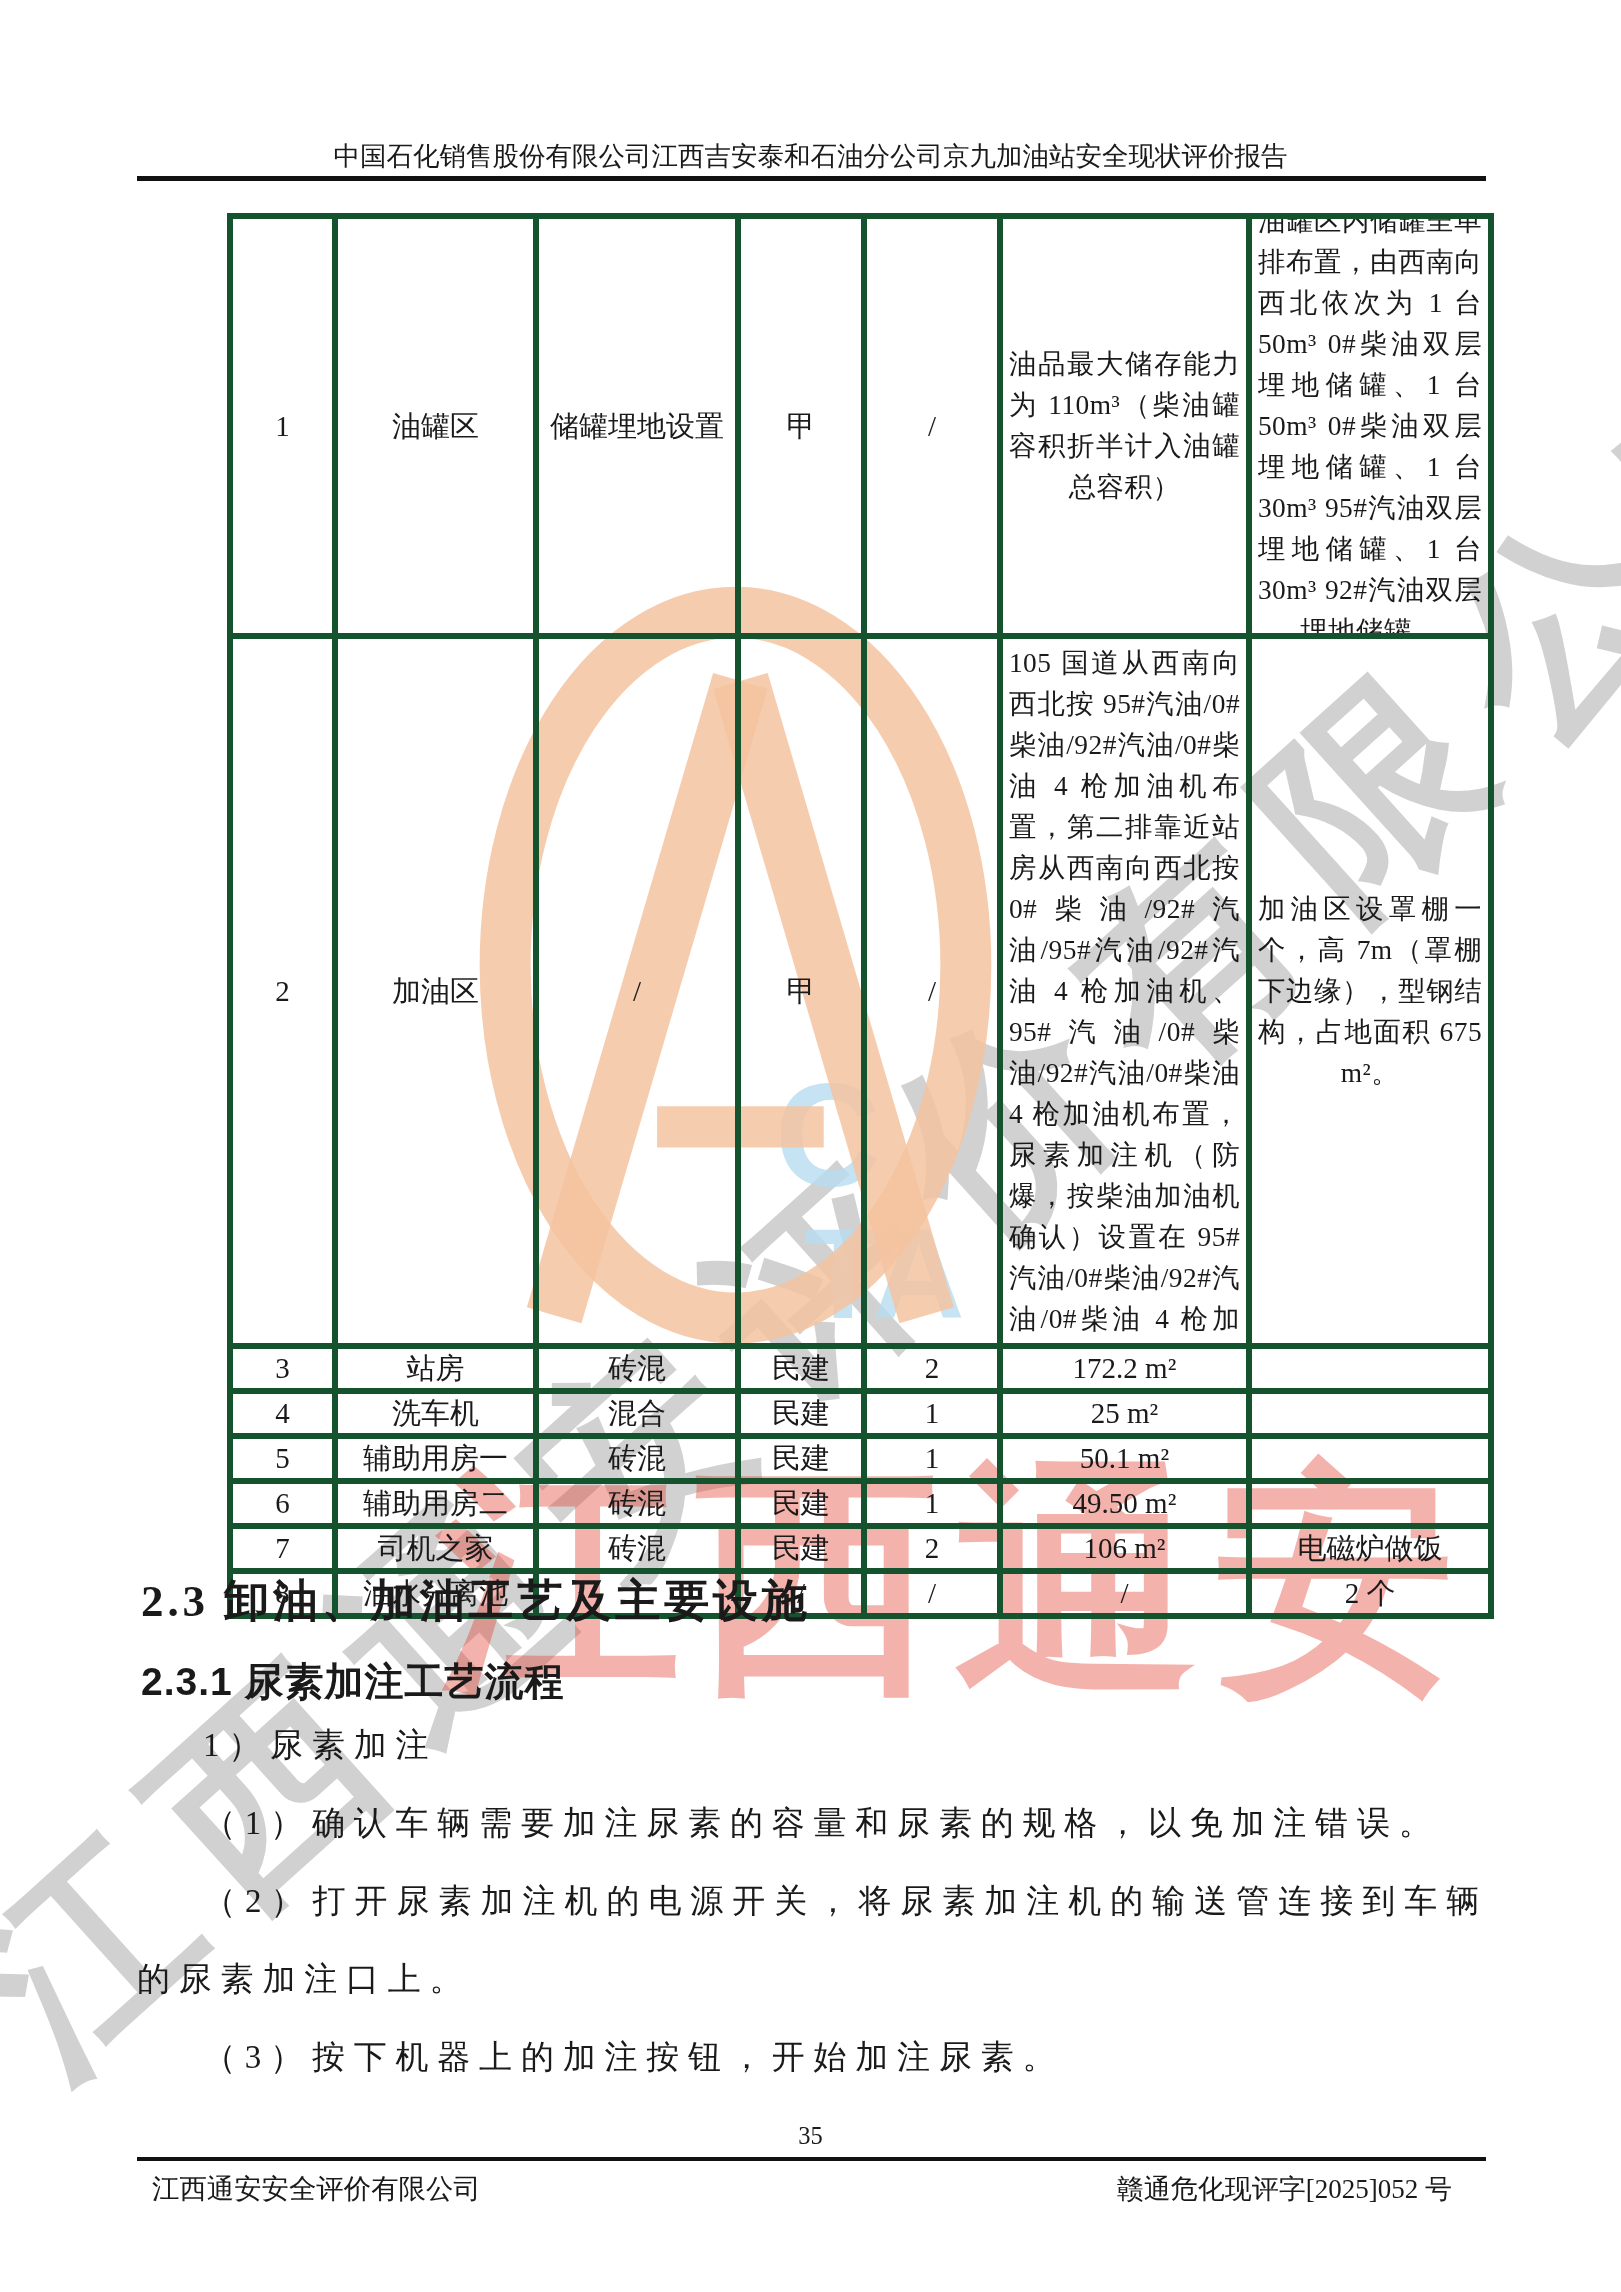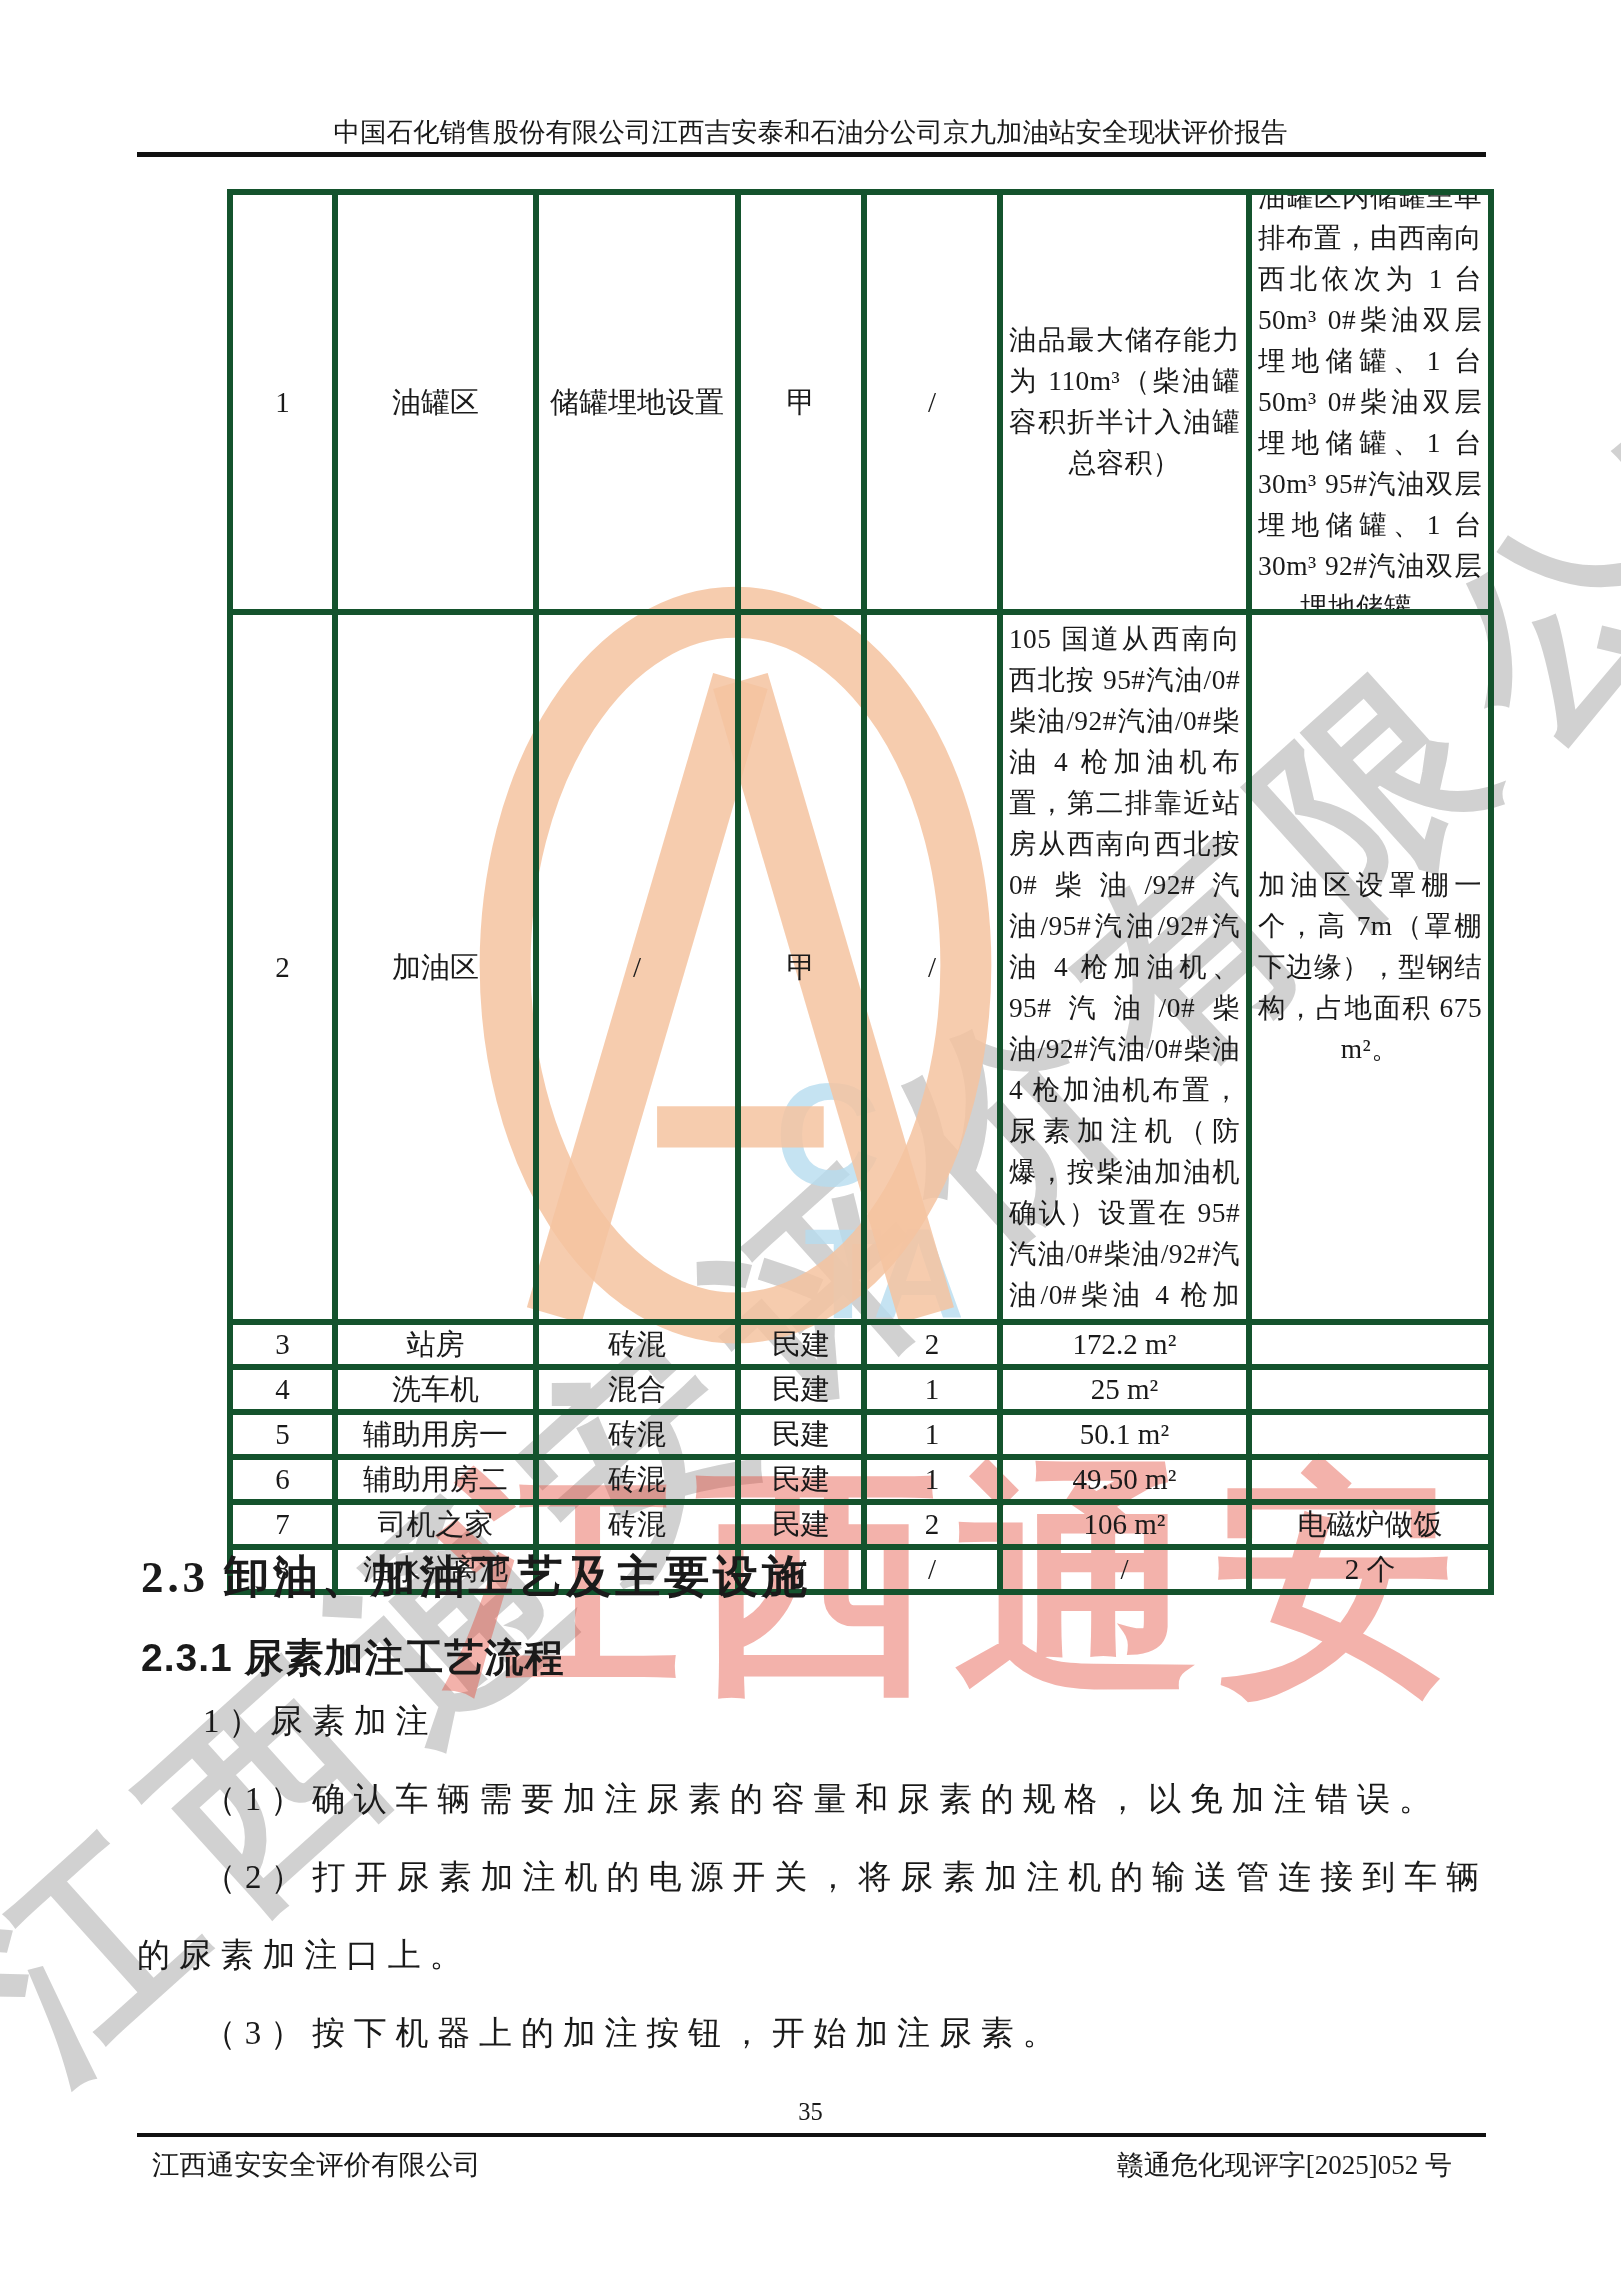--- a/index.html
+++ b/index.html
@@ -8,21 +8,21 @@
   
   #wm{position:absolute;inset:0;z-index:0;pointer-events:none;overflow:hidden;}
   #wm-gray{position:absolute;left:-88px;top:1921px;transform:rotate(-42deg);transform-origin:0 0;
            white-space:nowrap;font-family:"Liberation Sans","DejaVu Sans",sans-serif;font-weight:bold;
            font-size:211px;letter-spacing:37px;color:rgba(145,145,145,0.42);}
   #wm-red{position:absolute;left:421px;top:1420px;white-space:nowrap;
           font-family:"Liberation Serif","DejaVu Serif",serif;font-weight:bold;
           font-size:243px;letter-spacing:15.7px;color:rgba(226,72,55,0.42);margin-left:16px;}
   #wm-logo{position:absolute;left:412px;top:578px;}
   
-  #content{position:absolute;inset:0;z-index:1;}
+  #content{position:absolute;inset:0;z-index:1;margin-top:24px;}
   #hdr-title{position:absolute;top:114px;left:0;width:100%;text-align:center;
              font-size:26.5px;letter-spacing:0px;}
   #hdr-rule{position:absolute;top:152px;left:137px;width:1349px;height:4.9px;background:#111;}
   
   #tbl{position:absolute;top:189px;left:227px;border-collapse:collapse;table-layout:fixed;}
   #tbl td{border:6px solid #14532d;padding:0;vertical-align:middle;font-size:29px;text-align:center;}
   .vb{display:flex;flex-direction:column;justify-content:center;overflow:hidden;width:100%;}
   .h1{height:414px;} .h2{height:704px;} .h3{height:39px;}
   .txt{width:100%;line-height:39px;}
   .jt .txt{font-size:27.4px;line-height:41px;text-align:justify;text-align-last:center;

